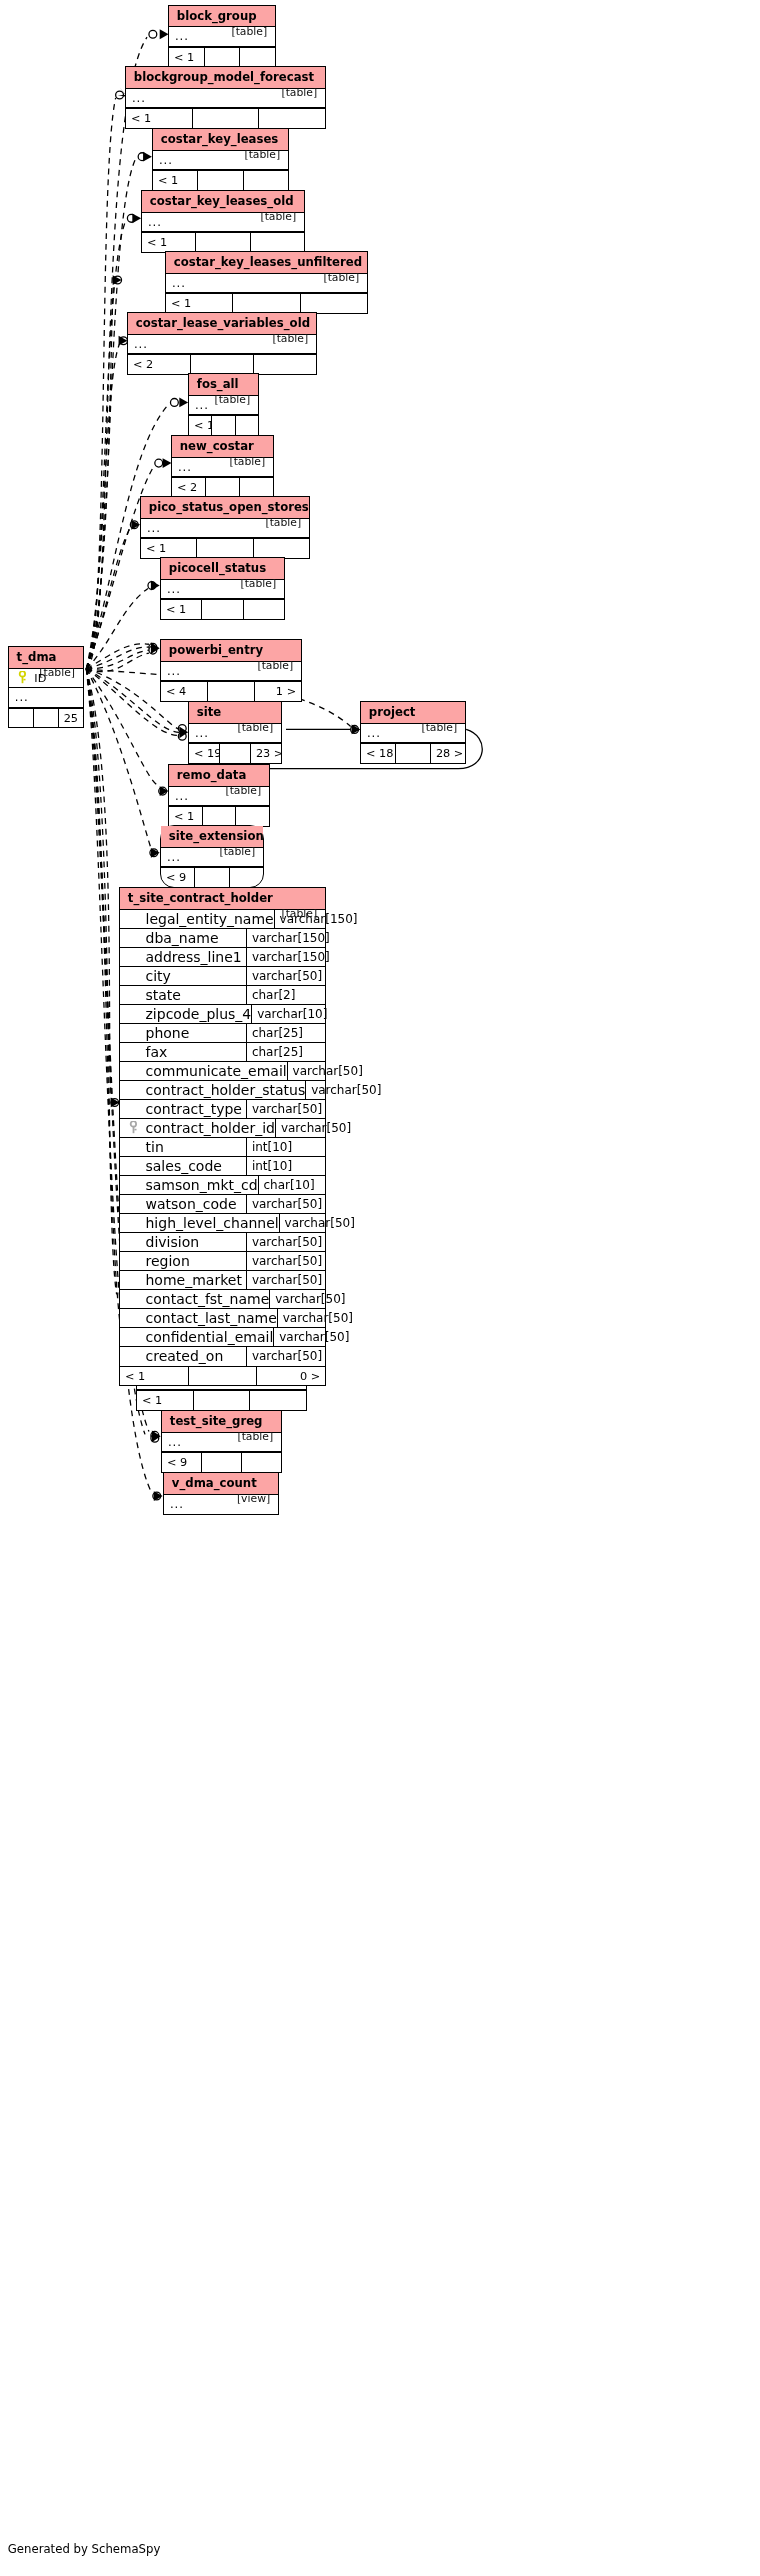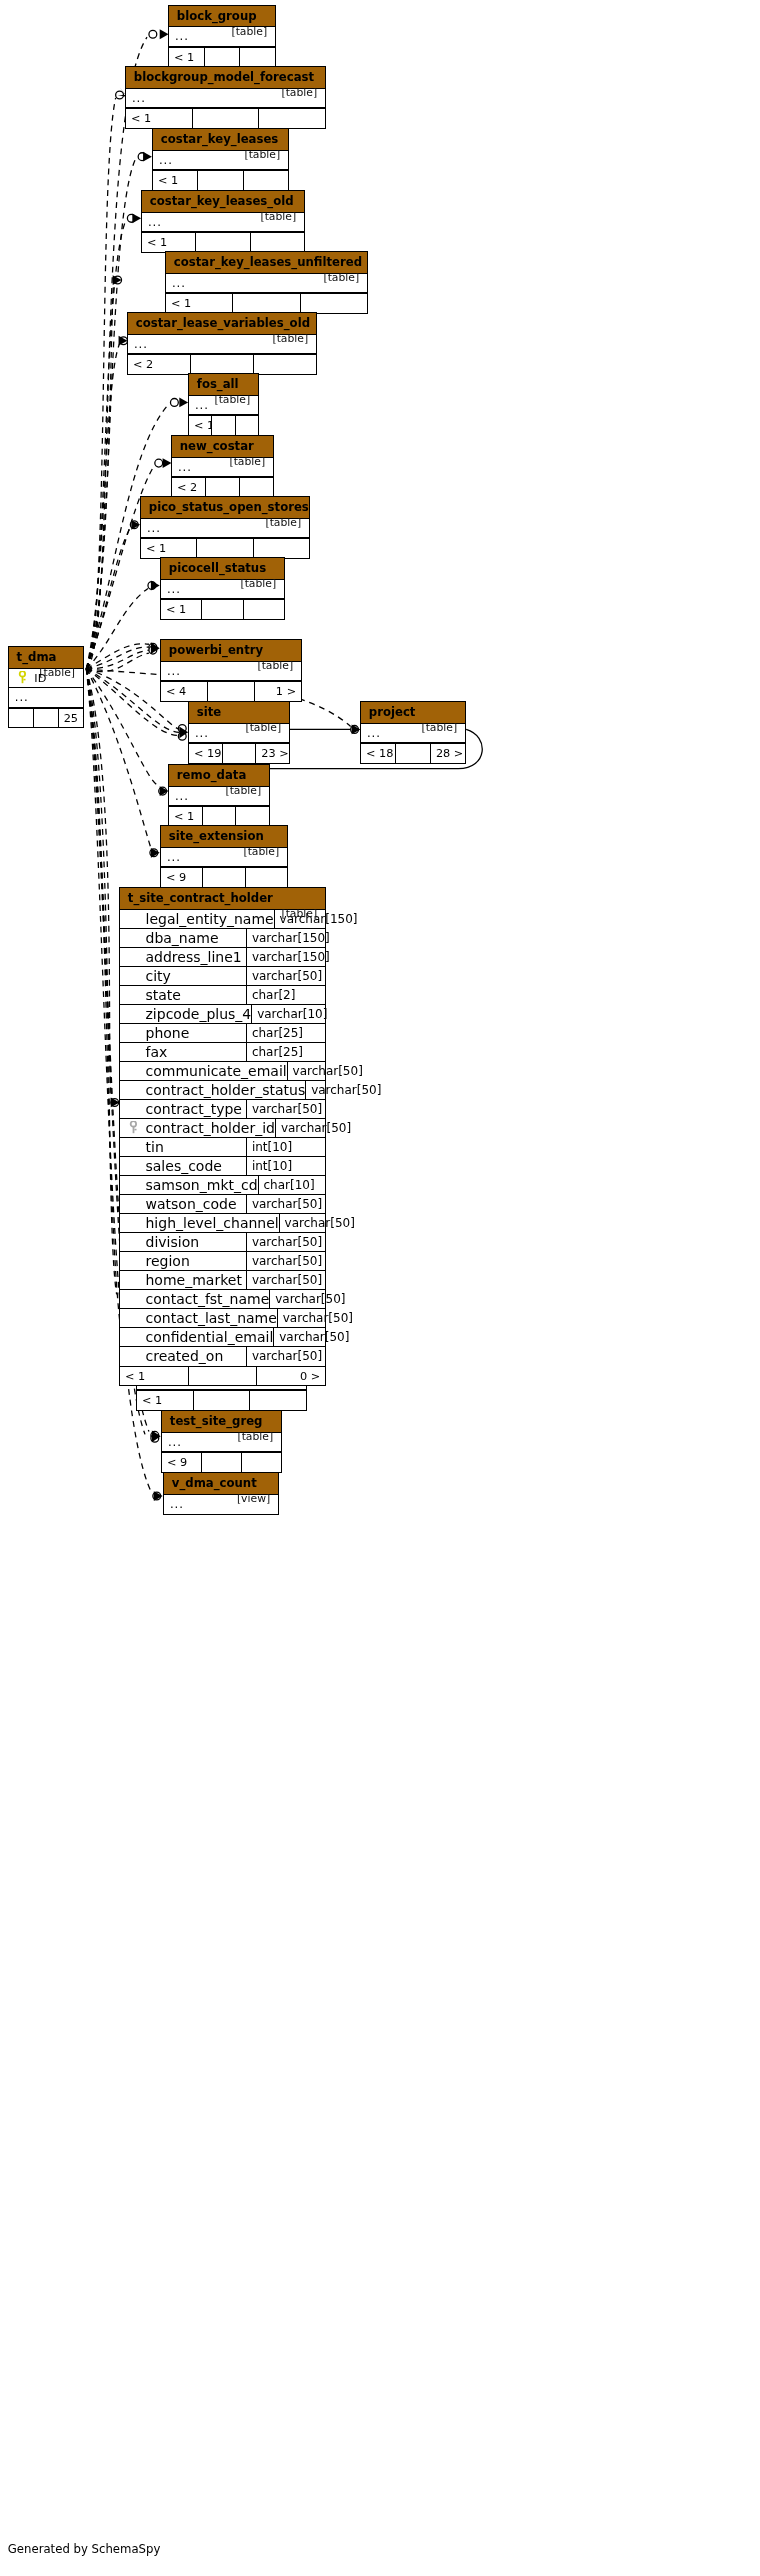--- a/index.html
+++ b/index.html
@@ -13,21 +13,21 @@
   
   .tbl{
     position:absolute;
     border:1.6px solid #000;
     background:#ffffff;
     box-sizing:border-box;
     font-size:11.3px;
     color:#000;
   }
   .tbl .thead{
-    background:#a16207;
+    background:#fca5a5;
     border-bottom:1.6px solid #000;
     height:20.6px;
     line-height:20.6px;
     padding:0 7.8px;
     white-space:nowrap;
     position:relative;
   }
   .tbl .tname{font-weight:bold;font-size:11.7px;}
   .tbl .ttype{font-size:10.8px;color:#111;position:absolute;right:7.8px;top:16px;font-weight:normal;}
 
@@ -269,21 +269,21 @@
             <rect x="3.7" y="5" width="1.8" height="7.5" fill="#d4d400"></rect>
             <rect x="5.5" y="8" width="2.2" height="1.6" fill="#d4d400"></rect>
           </svg><span>ID</span></div>
         <div class="rowline"><span class="dots">...</span></div>
         <div class="tfoot">
           <div class="fc"></div>
           <div class="fc"></div>
           <div class="fc right">25 &gt;</div>
         </div>
       </div>
-      <div class="tbl" style="left: 188px; top: 701px; width: 102px;">
+      <div class="tbl" style="left: 188px; top: 701px; width: 94px;">
         <div class="thead"><span class="tname">site</span><span class="ttype">[table]</span></div>
         <div class="rowline"><span class="dots">...</span></div>
         <div class="tfoot">
           <div class="fc">&lt; 19</div>
           <div class="fc"></div>
           <div class="fc right">23 &gt;</div>
         </div>
       </div>
       <div class="tbl" style="left: 360px; top: 701px; width: 106px;">
         <div class="thead"><span class="tname">project</span><span class="ttype">[table]</span></div>
@@ -296,21 +296,21 @@
       </div>
       <div class="tbl" style="left: 168px; top: 764px; width: 102px;">
         <div class="thead"><span class="tname">remo_data</span><span class="ttype">[table]</span></div>
         <div class="rowline"><span class="dots">...</span></div>
         <div class="tfoot">
           <div class="fc">&lt; 1</div>
           <div class="fc"></div>
           <div class="fc right"></div>
         </div>
       </div>
-      <div class="tbl" style="left: 160px; top: 825px; width: 128px;">
+      <div class="tbl" style="left: 160px; top: 825px; width: 104px; border-radius: 14px;">
         <div class="thead"><span class="tname">site_extension</span><span class="ttype">[table]</span></div>
         <div class="rowline"><span class="dots">...</span></div>
         <div class="tfoot">
           <div class="fc">&lt; 9</div>
           <div class="fc"></div>
           <div class="fc right"></div>
         </div>
       </div>
       <div class="tbl" style="left: 136px; top: 1348px; width: 171px;">
         <div class="thead"><span class="tname">t_site_contract_holders</span><span class="ttype">[table]</span></div>

